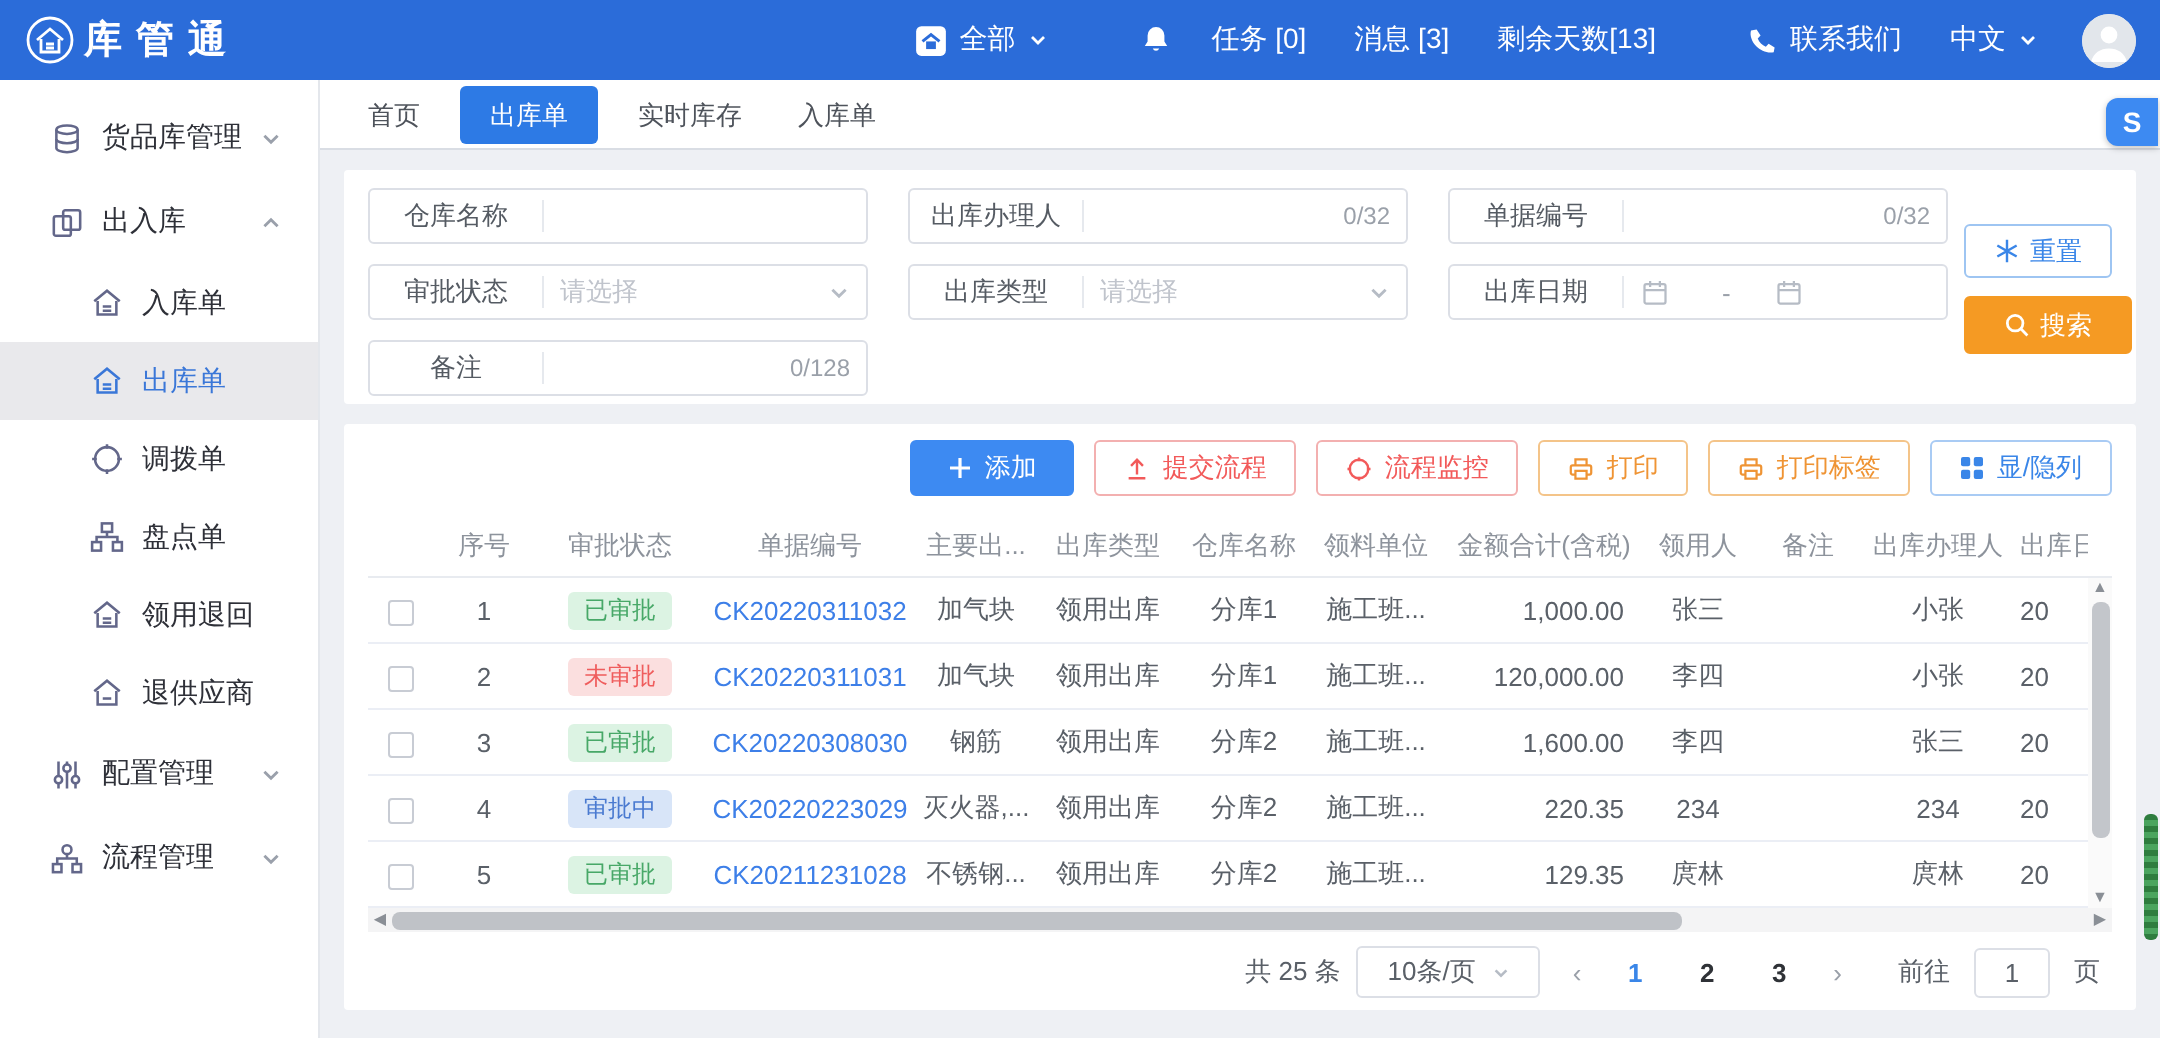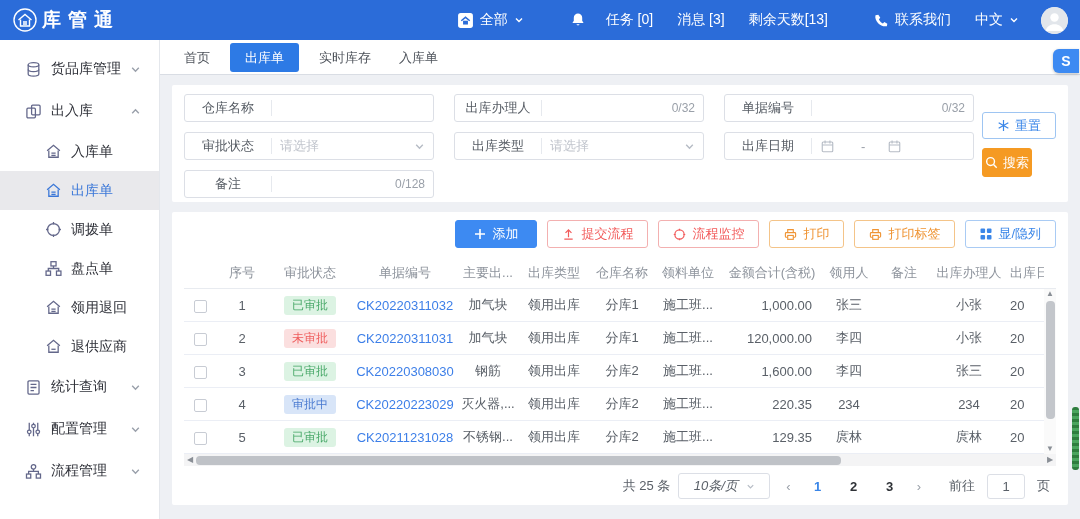--- a/index.html
+++ b/index.html
@@ -41,21 +41,21 @@
   .field .fdiv{width:1px;height:16px;background:#e6e9ee;flex:0 0 auto;}
   .field .finput{flex:1;display:flex;align-items:center;padding:0 8px;color:#c0c4cc;height:100%;}
   .field .fcounter{margin-left:auto;color:#9aa0a9;font-size:12px;}
   .field .fplace{color:#c0c4cc;}
   .field .fchev{margin-left:auto;color:#b6bcc5;width:11px;height:11px;}
   .field .fcal{width:15px;height:15px;color:#b6bcc5;}
   .field .fdash{color:#9aa0a9;margin:0 22px 0 26px;}
   .form-actions{position:absolute;right:12px;top:27px;width:74px;}
   .btn{display:flex;align-items:center;justify-content:center;gap:5px;border-radius:3px;font-size:13px;cursor:pointer;border:1px solid transparent;background:#fff;}
   .btn-reset{width:74px;height:27px;border-color:#9ec5f2;color:#3a86e8;}
-  .btn-search{width:50px;height:29px;background:var(--orange);color:#fff;margin-top:9px;border-color:var(--orange);}
+  .btn-search{width:84px;height:29px;background:var(--orange);color:#fff;margin-top:9px;border-color:var(--orange);}
   .bicon{width:13px;height:13px;flex:0 0 auto;}
   
   .table-card{background:#fff;margin:10px 12px 0;height:293px;border-radius:2px;padding:8px 12px 0;position:relative;}
   .toolbar{display:flex;justify-content:flex-end;gap:10px;}
   .tbtn{height:28px;padding:0 14px;display:inline-flex;align-items:center;gap:6px;font-size:13px;border-radius:3px;cursor:pointer;border:1px solid;background:#fff;}
   .tbtn.solid-blue{background:#3d8af2;border-color:#3d8af2;color:#fff;padding:0 18px;}
   .tbtn.red{border-color:#f3b0b0;color:#f25a5a;}
   .tbtn.org{border-color:#f4c489;color:#ef9434;}
   .tbtn.blue{border-color:#a9cbf4;color:#3a86e8;}
   .tbl-wrap{position:relative;margin-top:9px;}
@@ -74,21 +74,21 @@
   .doclink{color:var(--link);cursor:pointer;}
   
   .vscroll{position:absolute;right:0;top:32px;bottom:0;width:12px;background:#fafafa;}
   .vscroll .arr{position:absolute;left:0;width:12px;height:10px;color:#8a8f96;font-size:8px;line-height:10px;text-align:center;}
   .vscroll .thumb{position:absolute;left:1.5px;width:9px;top:12px;height:118px;background:#c3c6cb;border-radius:4px;}
   .hscroll{height:12px;background:#f4f4f5;position:relative;margin-top:0;}
   .hscroll .thumb{position:absolute;left:12px;top:1.5px;height:9px;width:74%;background:#bfc2c7;border-radius:4px;}
   .hscroll .arr{position:absolute;top:0;width:12px;height:12px;color:#8a8f96;font-size:8px;line-height:12px;text-align:center;}
   
   .pager{display:flex;align-items:center;justify-content:flex-end;gap:8px;height:40px;font-size:13px;color:#5a6068;padding-right:6px;}
-  .psize{width:92px;height:26px;border:1px solid #dcdfe6;border-radius:3px;display:flex;align-items:center;justify-content:center;gap:8px;color:#5a6068;cursor:pointer;font-style:italic;}
+  .psize{width:92px;height:26px;border:1px solid #dcdfe6;border-radius:3px;display:flex;align-items:center;justify-content:center;gap:8px;color:#5a6068;cursor:pointer;}
   .parrow{color:#9aa0a9;font-size:13px;padding:0 8px;cursor:pointer;}
   .pnum{min-width:22px;text-align:center;font-weight:bold;color:#2f3237;cursor:pointer;padding:0 3px;}
   .pnum.cur{color:#3a86e8;}
   .goto-input{width:38px;height:25px;border:1px solid #dcdfe6;border-radius:3px;text-align:center;font-size:13px;color:#5a6068;margin:0 4px;}
   .page-thumb{position:absolute;right:1px;top:407px;width:7px;height:63px;border-radius:3px;background:repeating-linear-gradient(0deg,#2e7d3e 0 3px,#4aa45e 3px 6px);z-index:40;}
 </style>
 </head>
 <body>
 
 <div class="topbar">
@@ -248,34 +248,20 @@
           <path d="M2 7.2 8 2.2l6 5"></path>
           <path d="M3.6 7v6.4h8.8V7"></path>
           <path d="M6 10.6h4"></path>
         </svg>
       </span>
       <span class="slabel">退供应商</span>
     </div>
     <div class="snav-item">
       <span class="sicon">
         <svg width="100%" height="100%" viewBox="0 0 16 16" fill="none" stroke="currentColor" stroke-width="1.2">
-          <rect x="2.8" y="1.8" width="10.4" height="12.4" rx="1"></rect>
-          <path d="M5.2 5h5.6M5.2 8h5.6M5.2 11h3.2"></path>
-        </svg>
-      </span>
-      <span class="slabel">统计查询</span>
-      <span class="schev down">
-        <svg width="100%" height="100%" viewBox="0 0 10 10" fill="none" stroke="currentColor" stroke-width="1.3">
-          <path d="M2 3.5 5 6.5 8 3.5"></path>
-        </svg>
-      </span>
-    </div>
-    <div class="snav-item">
-      <span class="sicon">
-        <svg width="100%" height="100%" viewBox="0 0 16 16" fill="none" stroke="currentColor" stroke-width="1.2">
           <path d="M4 1.6v12.8M8 1.6v12.8M12 1.6v12.8"></path>
           <circle cx="4" cy="10.2" r="1.7" fill="#fff"></circle>
           <circle cx="8" cy="4.8" r="1.7" fill="#fff"></circle>
           <circle cx="12" cy="10.2" r="1.7" fill="#fff"></circle>
         </svg>
       </span>
       <span class="slabel">配置管理</span>
       <span class="schev down">
         <svg width="100%" height="100%" viewBox="0 0 10 10" fill="none" stroke="currentColor" stroke-width="1.3">
           <path d="M2 3.5 5 6.5 8 3.5"></path>

